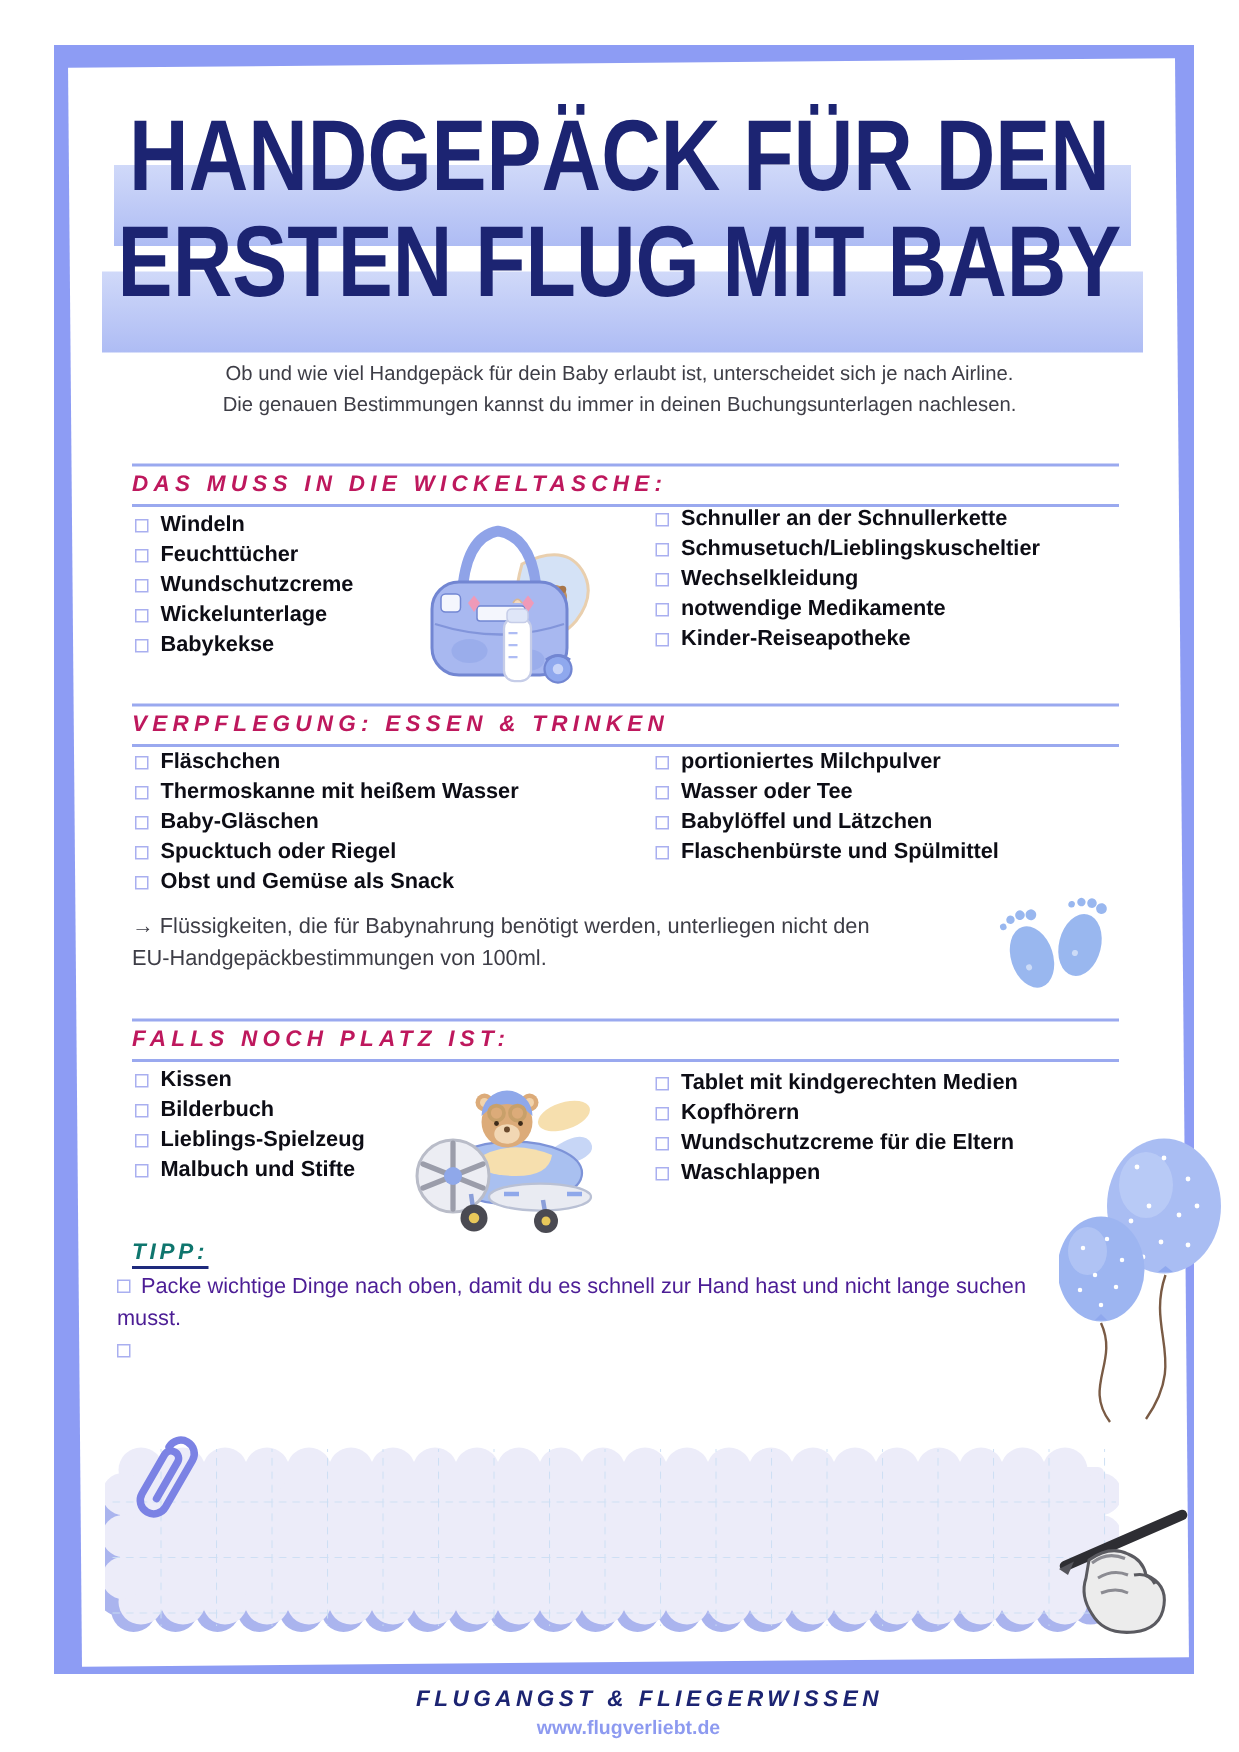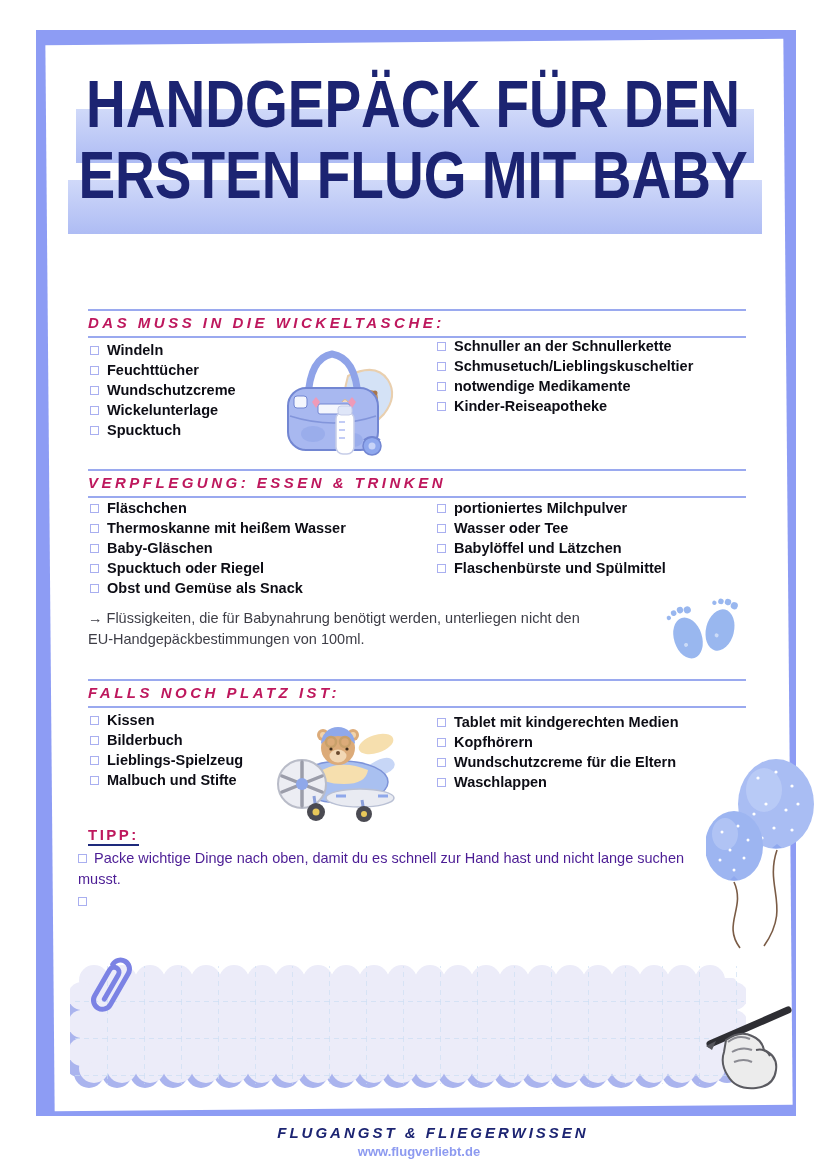--- a/index.html
+++ b/index.html
@@ -35,22 +35,22 @@
         font-size:14.5px;line-height:15px;color:#0d0d15;}
   .cb{flex:none;width:7px;height:7px;border:1.5px solid #a9aff0;margin:3px 8px 0 0;background:#fff;}
   .cb-inline{display:inline-block;width:7px;height:7px;border:1.5px solid #a9aff0;
         margin-right:7px;background:#fff;}
 
   
   .note{position:absolute;font-size:14.5px;line-height:21px;color:#3d3d46;}
 
   
   .tipp-head{position:absolute;left:88px;top:826px;}
-  .tipp-head span{font-weight:700;font-size:15px;letter-spacing:2.5px;
-        color:#be185d;border-bottom:2px solid #1e2a7c;padding-bottom:1px;}
+  .tipp-head span{font-style:italic;font-weight:700;font-size:15px;letter-spacing:2.5px;
+        color:#0f766e;border-bottom:2px solid #1e2a7c;padding-bottom:1px;}
   .tipp-item{position:absolute;left:78px;width:645px;font-size:14.5px;line-height:21px;color:#4c1d95;}
 
   
   .card-wrap{position:absolute;left:70px;top:964px;width:676px;height:124px;}
 
   
   .footer-brand{position:absolute;left:0;right:0;top:1124px;text-align:center;font-style:italic;
         font-weight:700;font-size:15px;letter-spacing:3px;color:#1c2472;padding-left:40px;}
   .footer-url{position:absolute;left:12px;right:0;top:1144px;text-align:center;font-weight:700;
         font-size:13px;color:#8d9af0;}
@@ -70,20 +70,24 @@
 
     <div class="title">
       <div class="t-line">
         <span class="t-hl"><span class="t-text">HANDGEPÄCK FÜR DEN</span></span>
       </div>
       <div class="t-line">
         <span class="t-hl"><span class="t-text">ERSTEN FLUG MIT BABY</span></span>
       </div>
     </div>
 
+    <div class="intro">
+      <div>Ob und wie viel Handgepäck für dein Baby erlaubt ist, unterscheidet sich je nach Airline.</div>
+      <div>Die genauen Bestimmungen kannst du immer in deinen Buchungsunterlagen nachlesen.</div>
+    </div>
 
     <div class="sec-head" style="top:309px;">
       <span>DAS MUSS IN DIE WICKELTASCHE:</span>
     </div>
     <div class="col" style="left:90px;top:343px;width:190px;">
       <div class="item">
           <span class="cb"></span>
           <span>Windeln</span>
         </div>
       <div class="item">
@@ -93,31 +97,35 @@
       <div class="item">
           <span class="cb"></span>
           <span>Wundschutzcreme</span>
         </div>
       <div class="item">
           <span class="cb"></span>
           <span>Wickelunterlage</span>
         </div>
       <div class="item">
           <span class="cb"></span>
-          <span>Spucktuch</span>
+          <span>Babykekse</span>
         </div>
     </div>
     <div class="col" style="left:437px;top:339px;width:310px;">
       <div class="item">
           <span class="cb"></span>
           <span>Schnuller an der Schnullerkette</span>
         </div>
       <div class="item">
           <span class="cb"></span>
           <span>Schmusetuch/Lieblingskuscheltier</span>
+        </div>
+      <div class="item">
+          <span class="cb"></span>
+          <span>Wechselkleidung</span>
         </div>
       <div class="item">
           <span class="cb"></span>
           <span>notwendige Medikamente</span>
         </div>
       <div class="item">
           <span class="cb"></span>
           <span>Kinder-Reiseapotheke</span>
         </div>
     </div>

